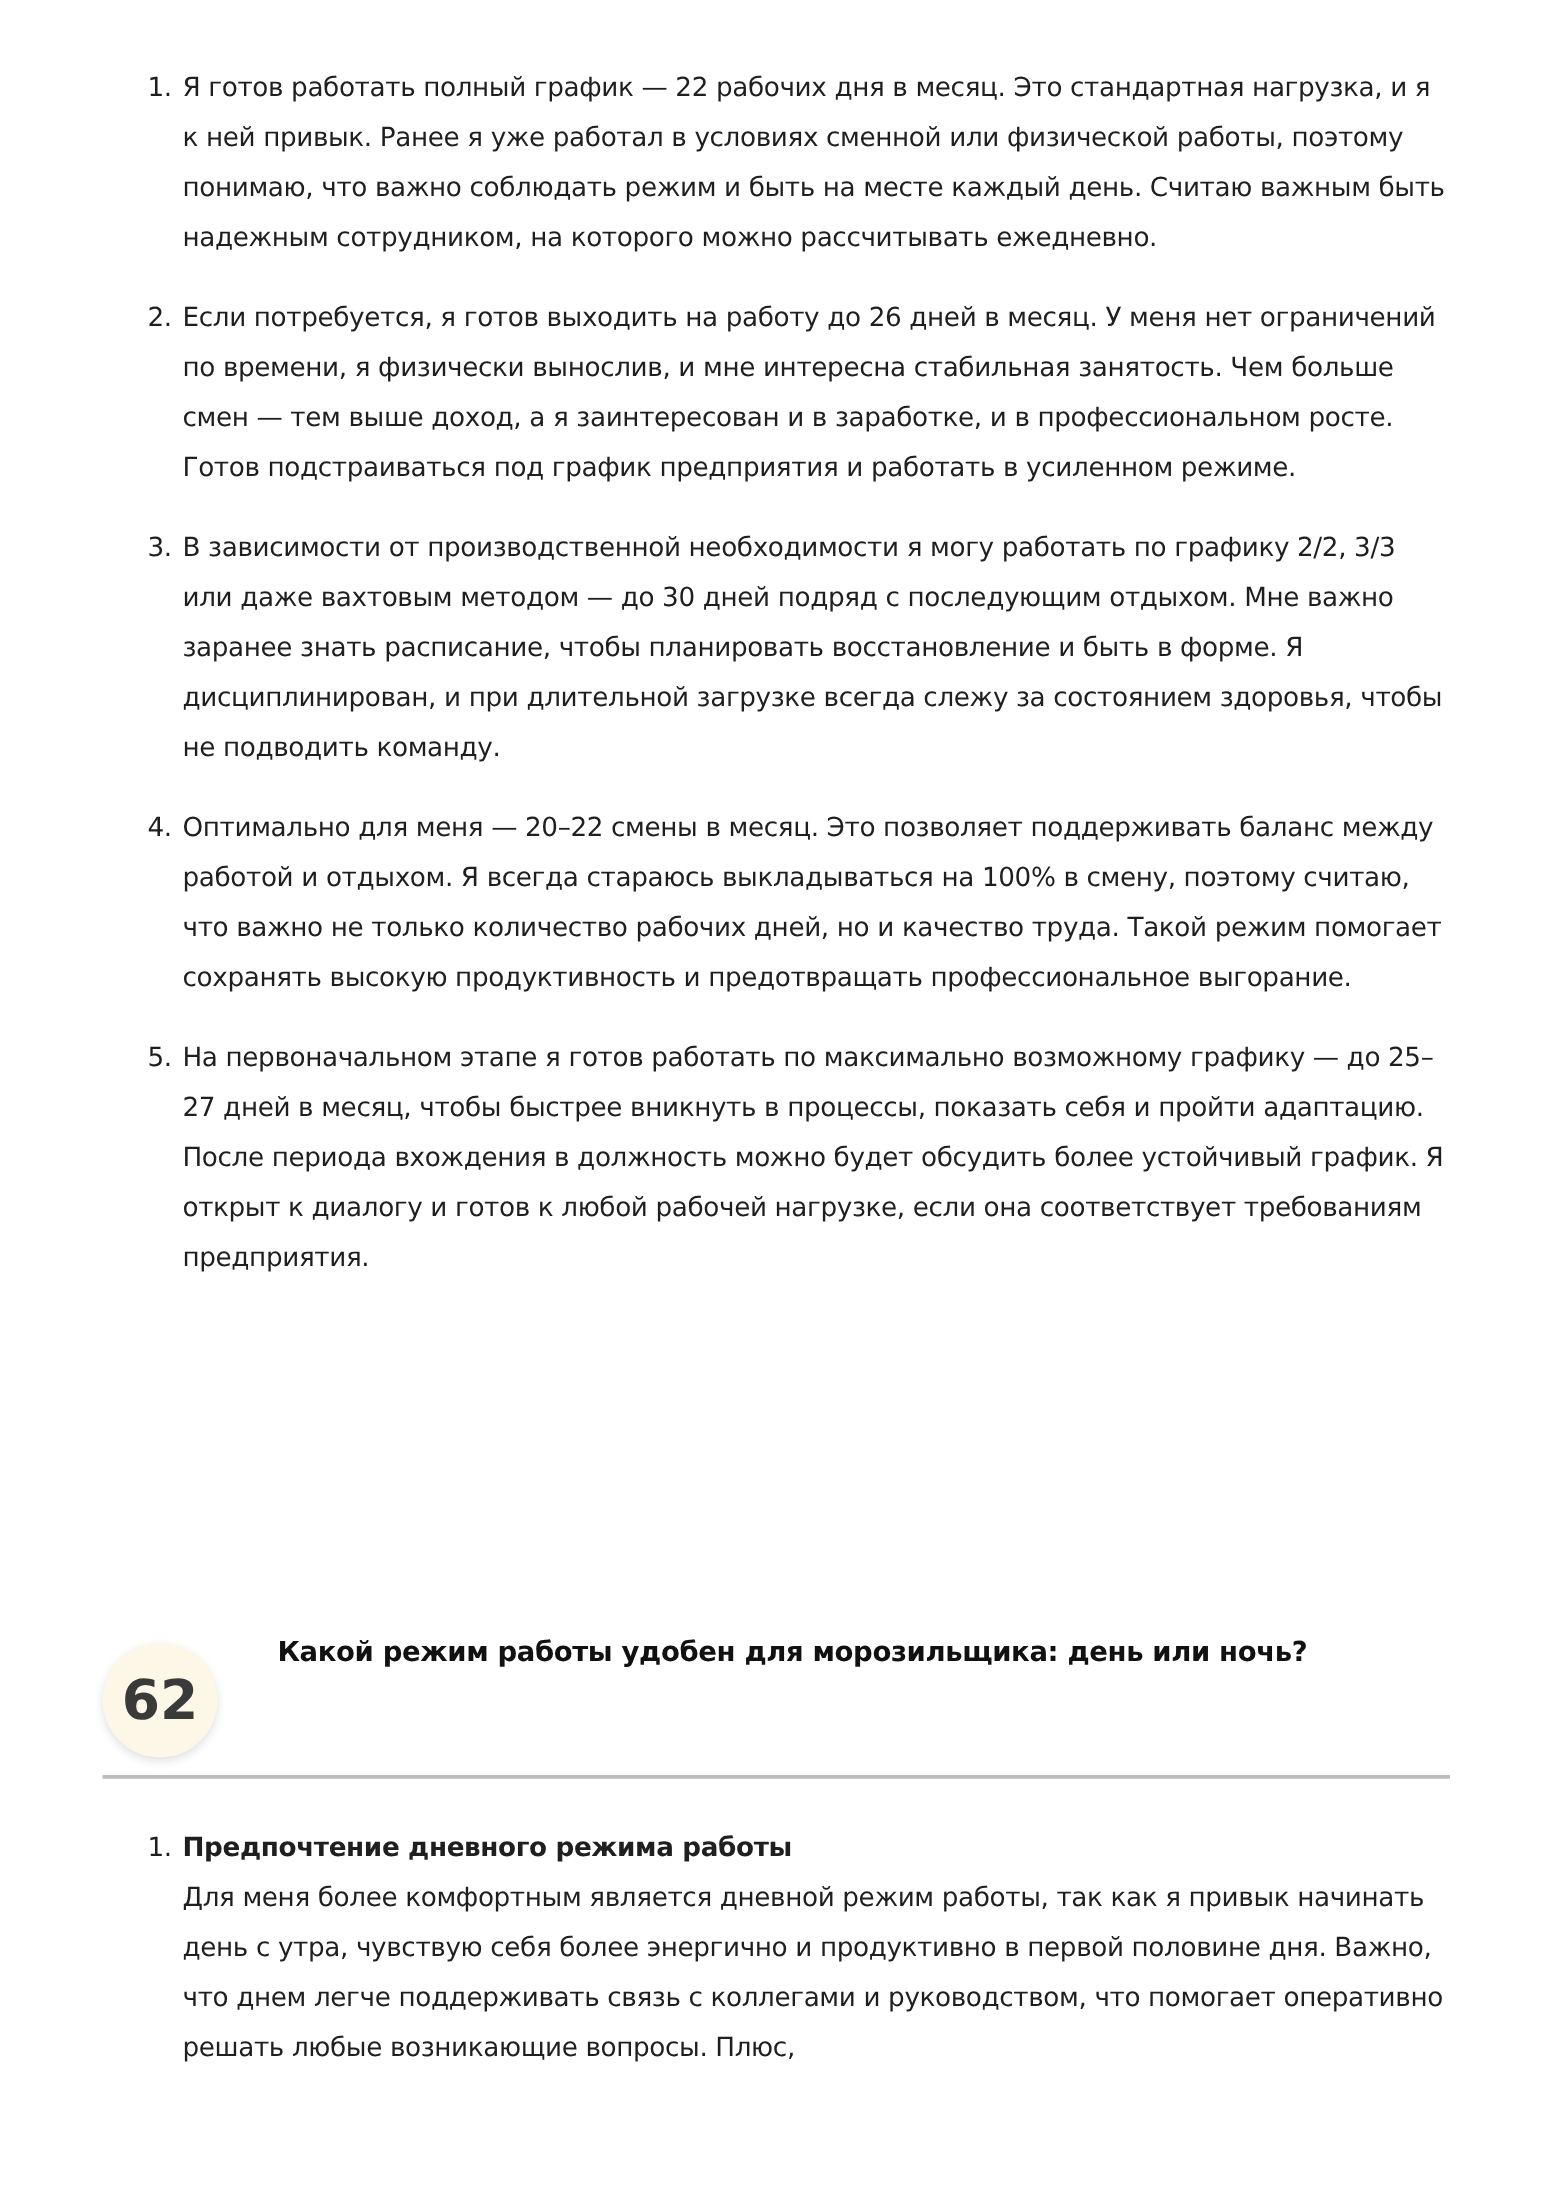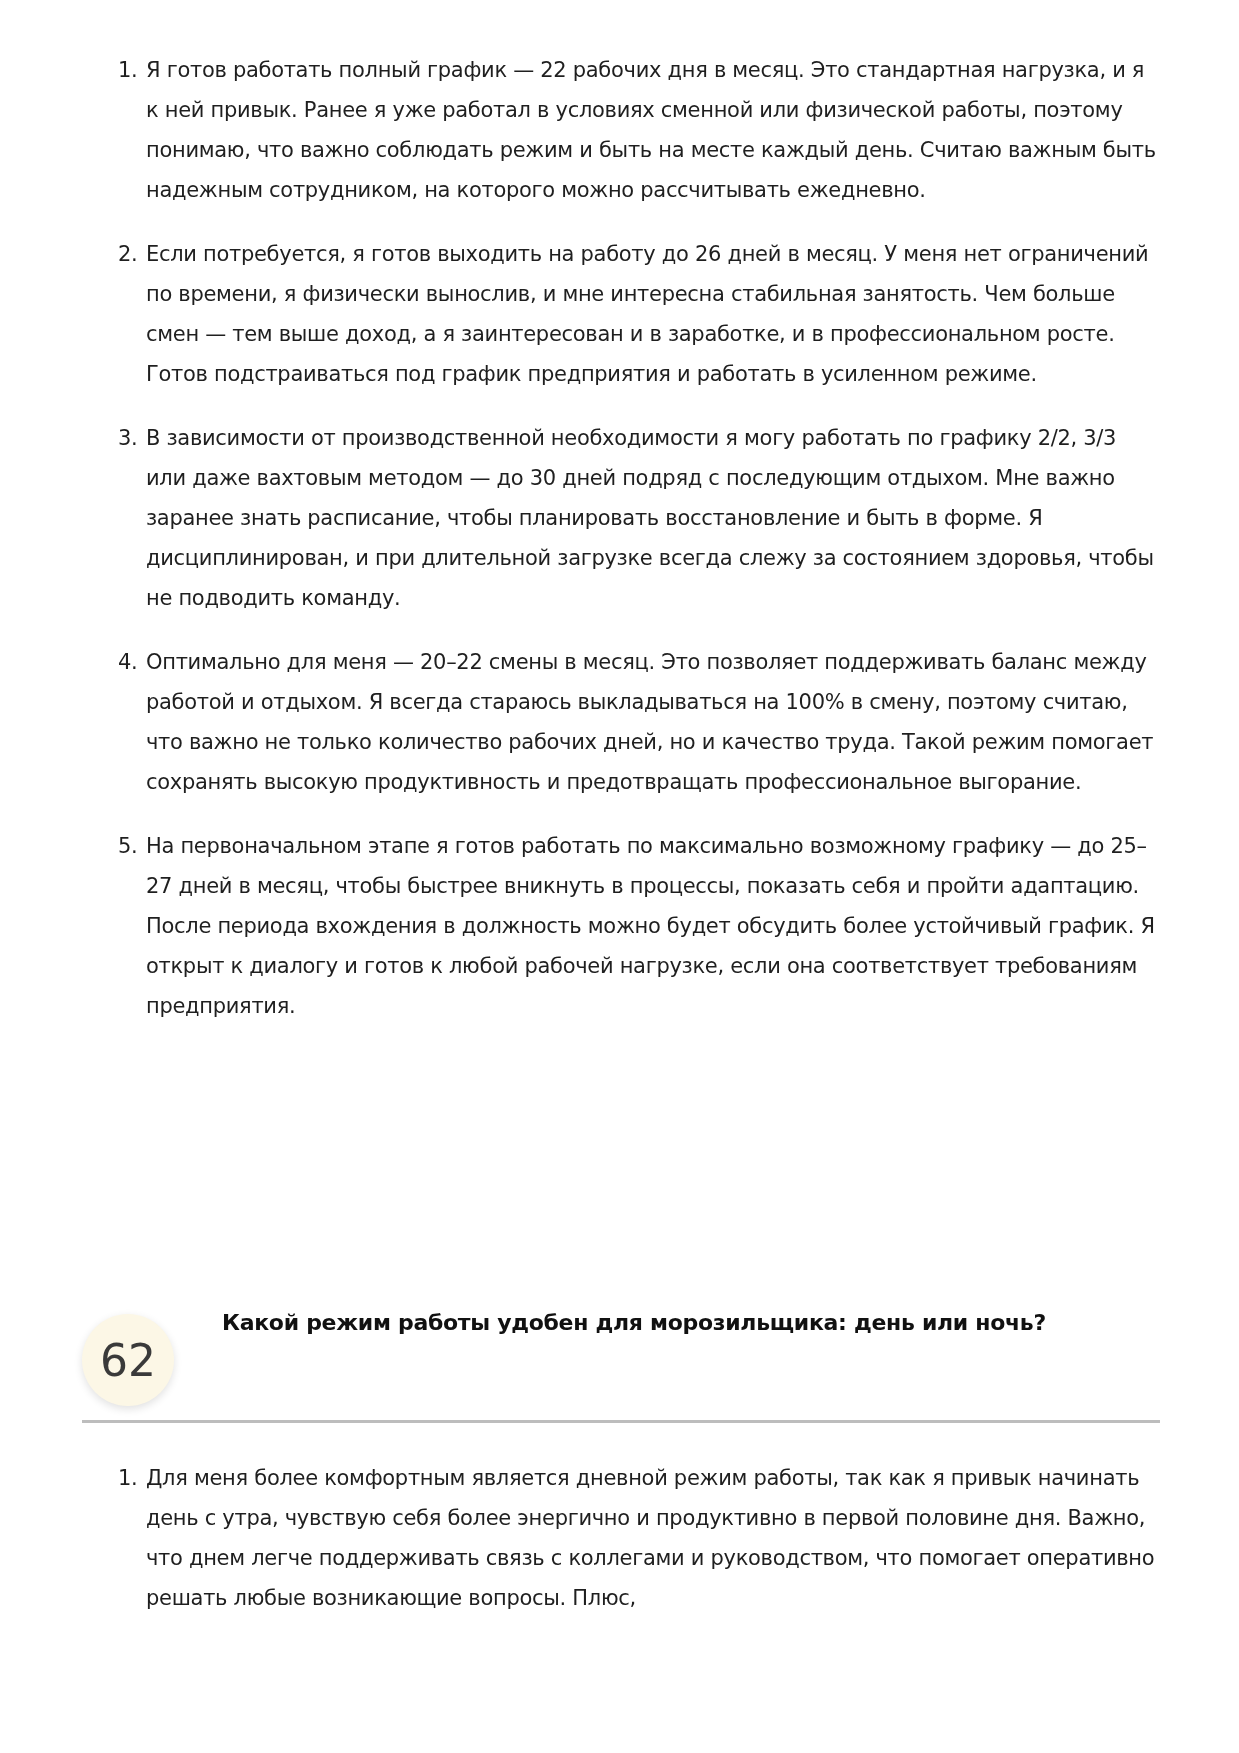--- a/index.html
+++ b/index.html
@@ -6,21 +6,21 @@
   body { width: 1239px; height: 1753px; position: relative; overflow: hidden;
          font-family: "DejaVu Sans", "Liberation Sans", sans-serif; color: #1f1f1f; }
   .list { position: absolute; left: 118px; width: 1040px; margin: 0; padding: 0; list-style: none; }
   .item { position: relative; padding-left: 28px; font-size: 21px; line-height: 40px; letter-spacing: -0.3px; }
   .item .num { position: absolute; left: 0; top: 0; }
   .list1 .item { margin-bottom: 24px; }
   .q-header { position: absolute; left: 82px; top: 1290px; width: 1078px; height: 138px; }
   .q-circle { position: absolute; left: 0; top: 24px; width: 92px; height: 92px; border-radius: 50%;
               background: #fcf7e6; box-shadow: 0 3px 8px rgba(0,0,0,0.12);
               display: flex; align-items: center; justify-content: center;
-              font-weight: normal; font-size: 44px; color: #3a3a3a; }
+              font-weight: bold; font-size: 44px; color: #3a3a3a; }
   .q-title { position: absolute; left: 140px; top: 2px; font-weight: bold; font-size: 22px; line-height: 62px; color: #111; letter-spacing: -0.3px; }
   .q-rule { position: absolute; left: 0; top: 130px; width: 1078px; height: 3px; background: #bdbdbd; }
   .bold { font-weight: bold; }
 </style>
 </head>
 <body>
 
 <ol class="list list1" style="top:50px;">
   <li class="item"><span class="num">1.</span><span>Я готов работать полный график — 22 рабочих дня в месяц. Это стандартная нагрузка, и я к ней привык. Ранее я уже работал в условиях сменной или физической работы, поэтому понимаю, что важно соблюдать режим и быть на месте каждый день. Считаю важным быть надежным сотрудником, на которого можно рассчитывать ежедневно.</span></li>
   <li class="item"><span class="num">2.</span><span>Если потребуется, я готов выходить на работу до 26 дней в месяц. У меня нет ограничений по времени, я физически вынослив, и мне интересна стабильная занятость. Чем больше смен — тем выше доход, а я заинтересован и в заработке, и в профессиональном росте. Готов подстраиваться под график предприятия и работать в усиленном режиме.</span></li>
@@ -31,15 +31,16 @@
 
 <div class="q-header">
   <div class="q-circle">62</div>
   <div class="q-title" style="width:920px;">Какой режим работы удобен для морозильщика: день или ночь?</div>
   <div class="q-rule"></div>
 </div>
 
 <ol class="list" style="top:1458px;">
   <li class="item">
     <span class="num">1.</span>
+    <div class="bold">Предпочтение дневного режима работы</div>
     <div>Для меня более комфортным является дневной режим работы, так как я привык начинать день с утра, чувствую себя более энергично и продуктивно в первой половине дня. Важно, что днем легче поддерживать связь с коллегами и руководством, что помогает оперативно решать любые возникающие вопросы. Плюс,</div>
   </li>
 </ol>
 
 </body></html>

